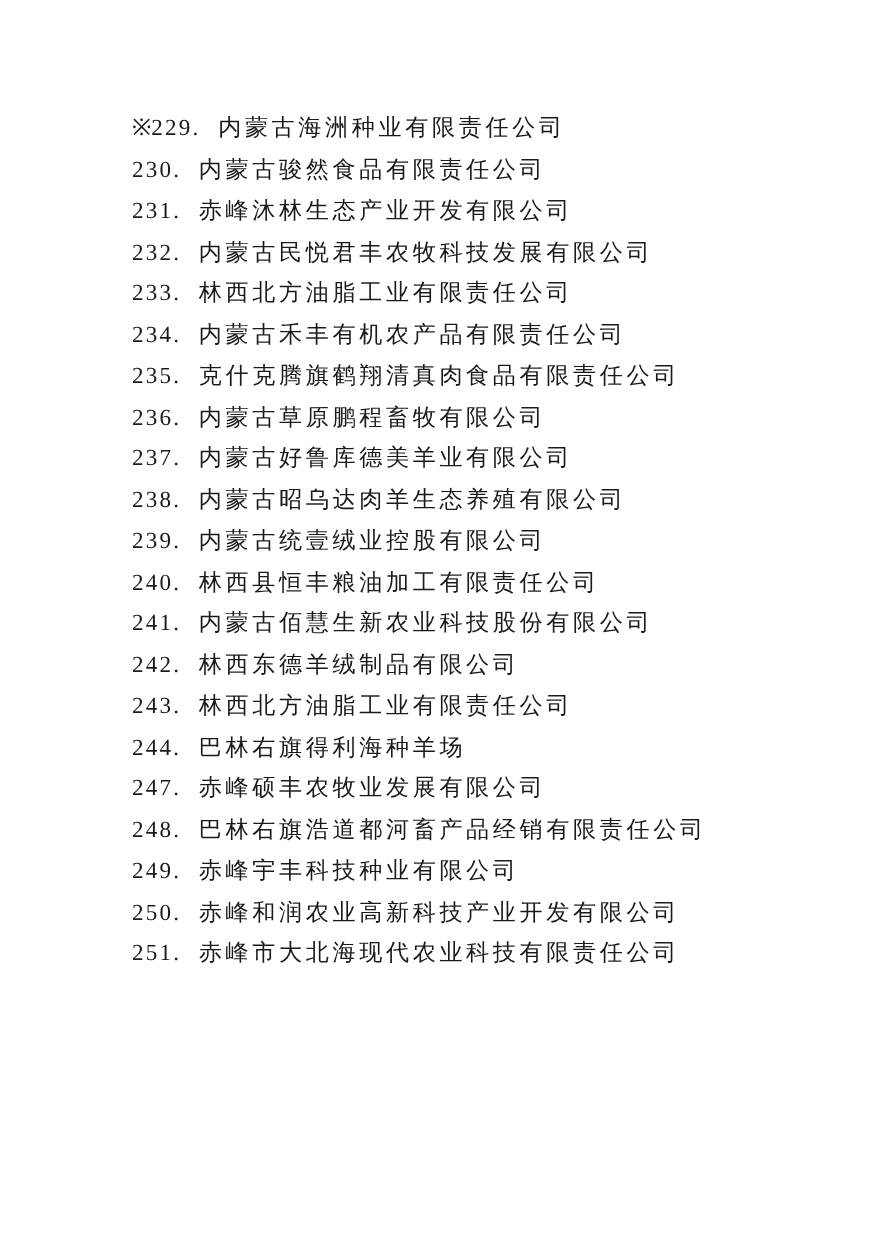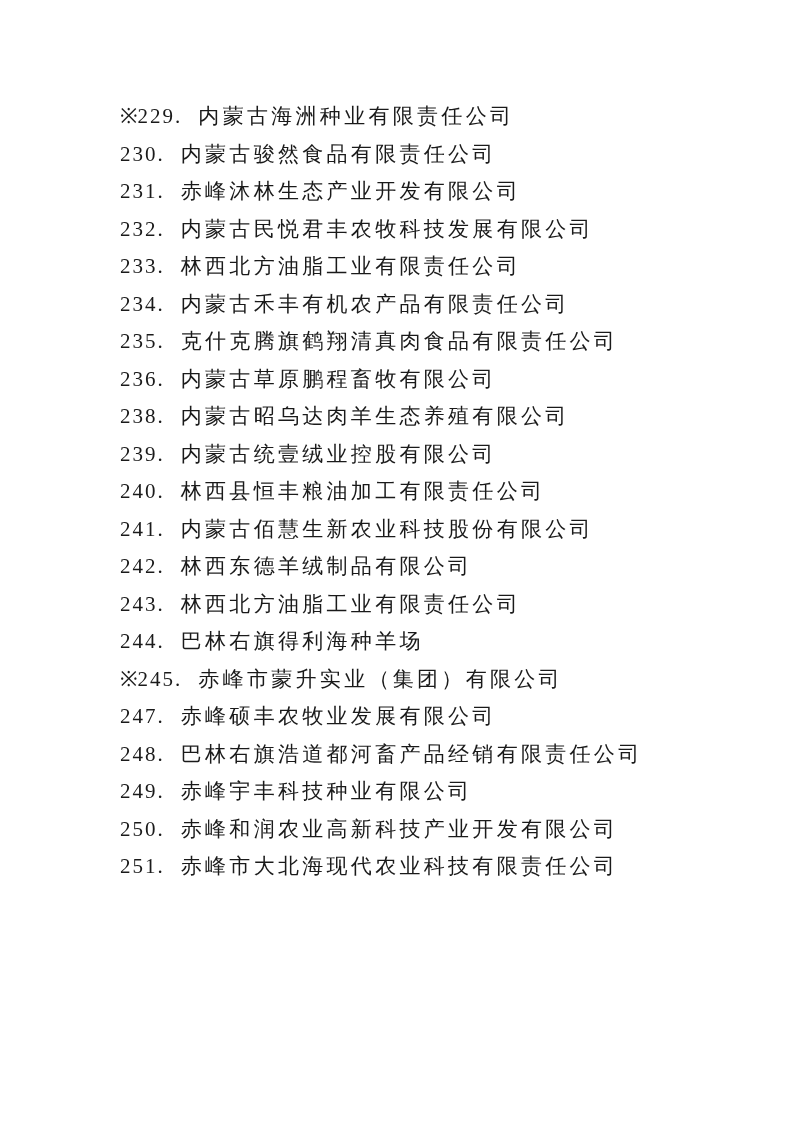--- a/index.html
+++ b/index.html
@@ -53,36 +53,36 @@
   <div class="row"><span class="label"><span class="prefix"></span><span class="num">232.</span></span><span class="name">内蒙古民悦君丰农牧科技发展有限公司</span></div>
 
   <div class="row"><span class="label"><span class="prefix"></span><span class="num">233.</span></span><span class="name">林西北方油脂工业有限责任公司</span></div>
 
   <div class="row"><span class="label"><span class="prefix"></span><span class="num">234.</span></span><span class="name">内蒙古禾丰有机农产品有限责任公司</span></div>
 
   <div class="row"><span class="label"><span class="prefix"></span><span class="num">235.</span></span><span class="name">克什克腾旗鹤翔清真肉食品有限责任公司</span></div>
 
   <div class="row"><span class="label"><span class="prefix"></span><span class="num">236.</span></span><span class="name">内蒙古草原鹏程畜牧有限公司</span></div>
 
+  <div class="row"><span class="label"><span class="prefix"></span><span class="num">237.</span></span><span class="name">内蒙古好鲁库德美羊业有限公司</span></div>
 
   <div class="row"><span class="label"><span class="prefix"></span><span class="num">238.</span></span><span class="name">内蒙古昭乌达肉羊生态养殖有限公司</span></div>
 
   <div class="row"><span class="label"><span class="prefix"></span><span class="num">239.</span></span><span class="name">内蒙古统壹绒业控股有限公司</span></div>
 
   <div class="row"><span class="label"><span class="prefix"></span><span class="num">240.</span></span><span class="name">林西县恒丰粮油加工有限责任公司</span></div>
 
   <div class="row"><span class="label"><span class="prefix"></span><span class="num">241.</span></span><span class="name">内蒙古佰慧生新农业科技股份有限公司</span></div>
 
   <div class="row"><span class="label"><span class="prefix"></span><span class="num">242.</span></span><span class="name">林西东德羊绒制品有限公司</span></div>
 
   <div class="row"><span class="label"><span class="prefix"></span><span class="num">243.</span></span><span class="name">林西北方油脂工业有限责任公司</span></div>
 
   <div class="row"><span class="label"><span class="prefix"></span><span class="num">244.</span></span><span class="name">巴林右旗得利海种羊场</span></div>
 
-  <div class="row"><span class="label"><span class="prefix">※</span><span class="num">245.</span></span><span class="name">赤峰市蒙升实业（集团）有限公司</span></div>
 
 
   <div class="row"><span class="label"><span class="prefix"></span><span class="num">247.</span></span><span class="name">赤峰硕丰农牧业发展有限公司</span></div>
 
   <div class="row"><span class="label"><span class="prefix"></span><span class="num">248.</span></span><span class="name">巴林右旗浩道都河畜产品经销有限责任公司</span></div>
 
   <div class="row"><span class="label"><span class="prefix"></span><span class="num">249.</span></span><span class="name">赤峰宇丰科技种业有限公司</span></div>
 
   <div class="row"><span class="label"><span class="prefix"></span><span class="num">250.</span></span><span class="name">赤峰和润农业高新科技产业开发有限公司</span></div>
 

